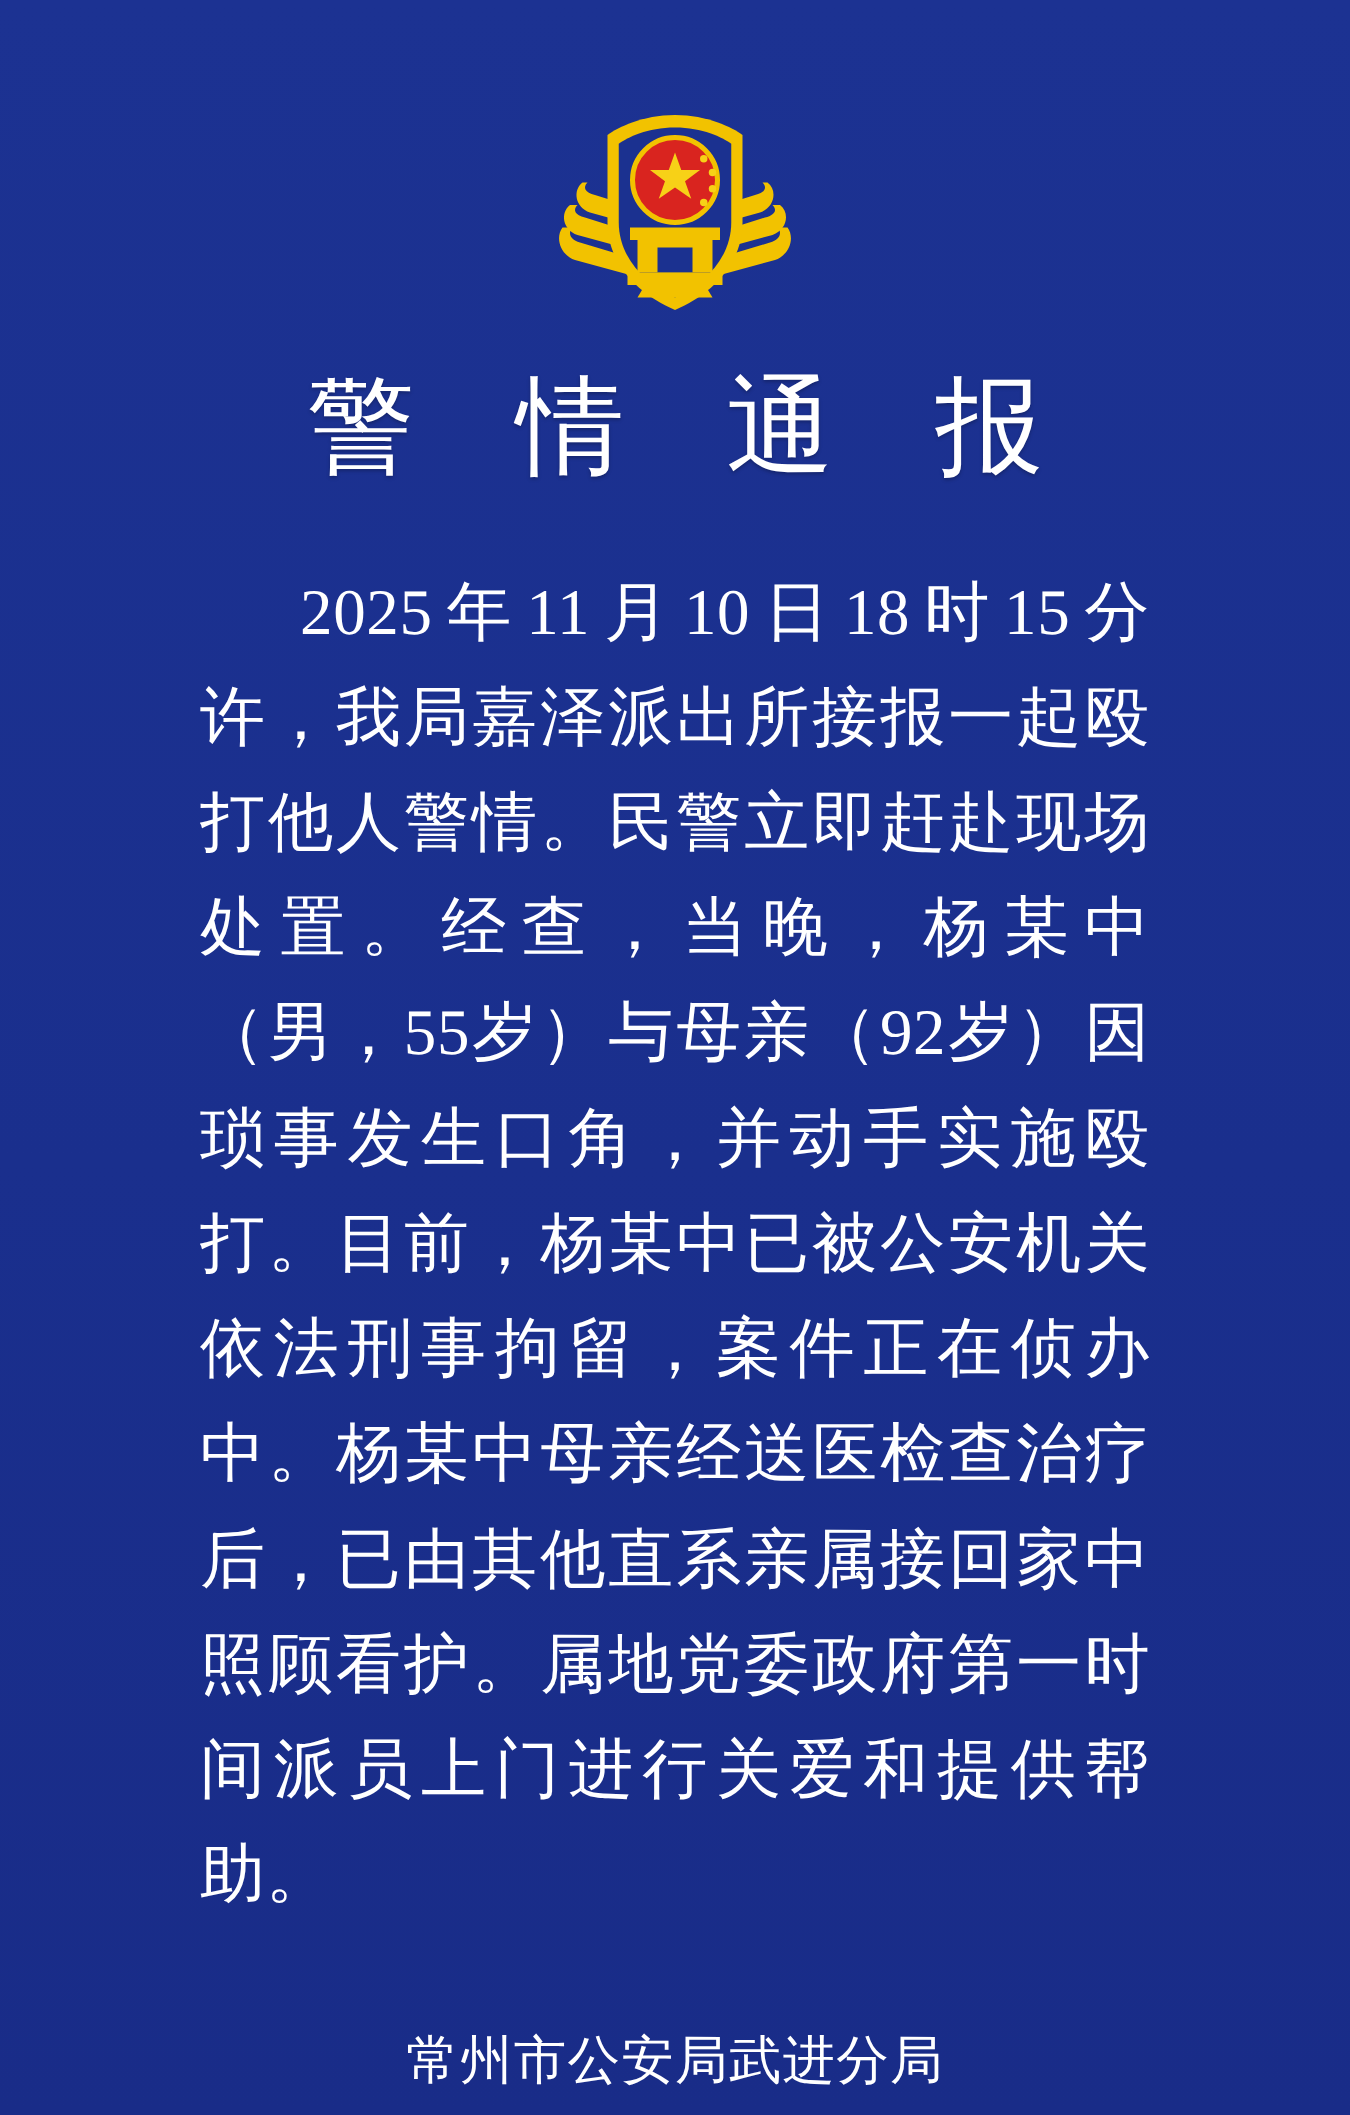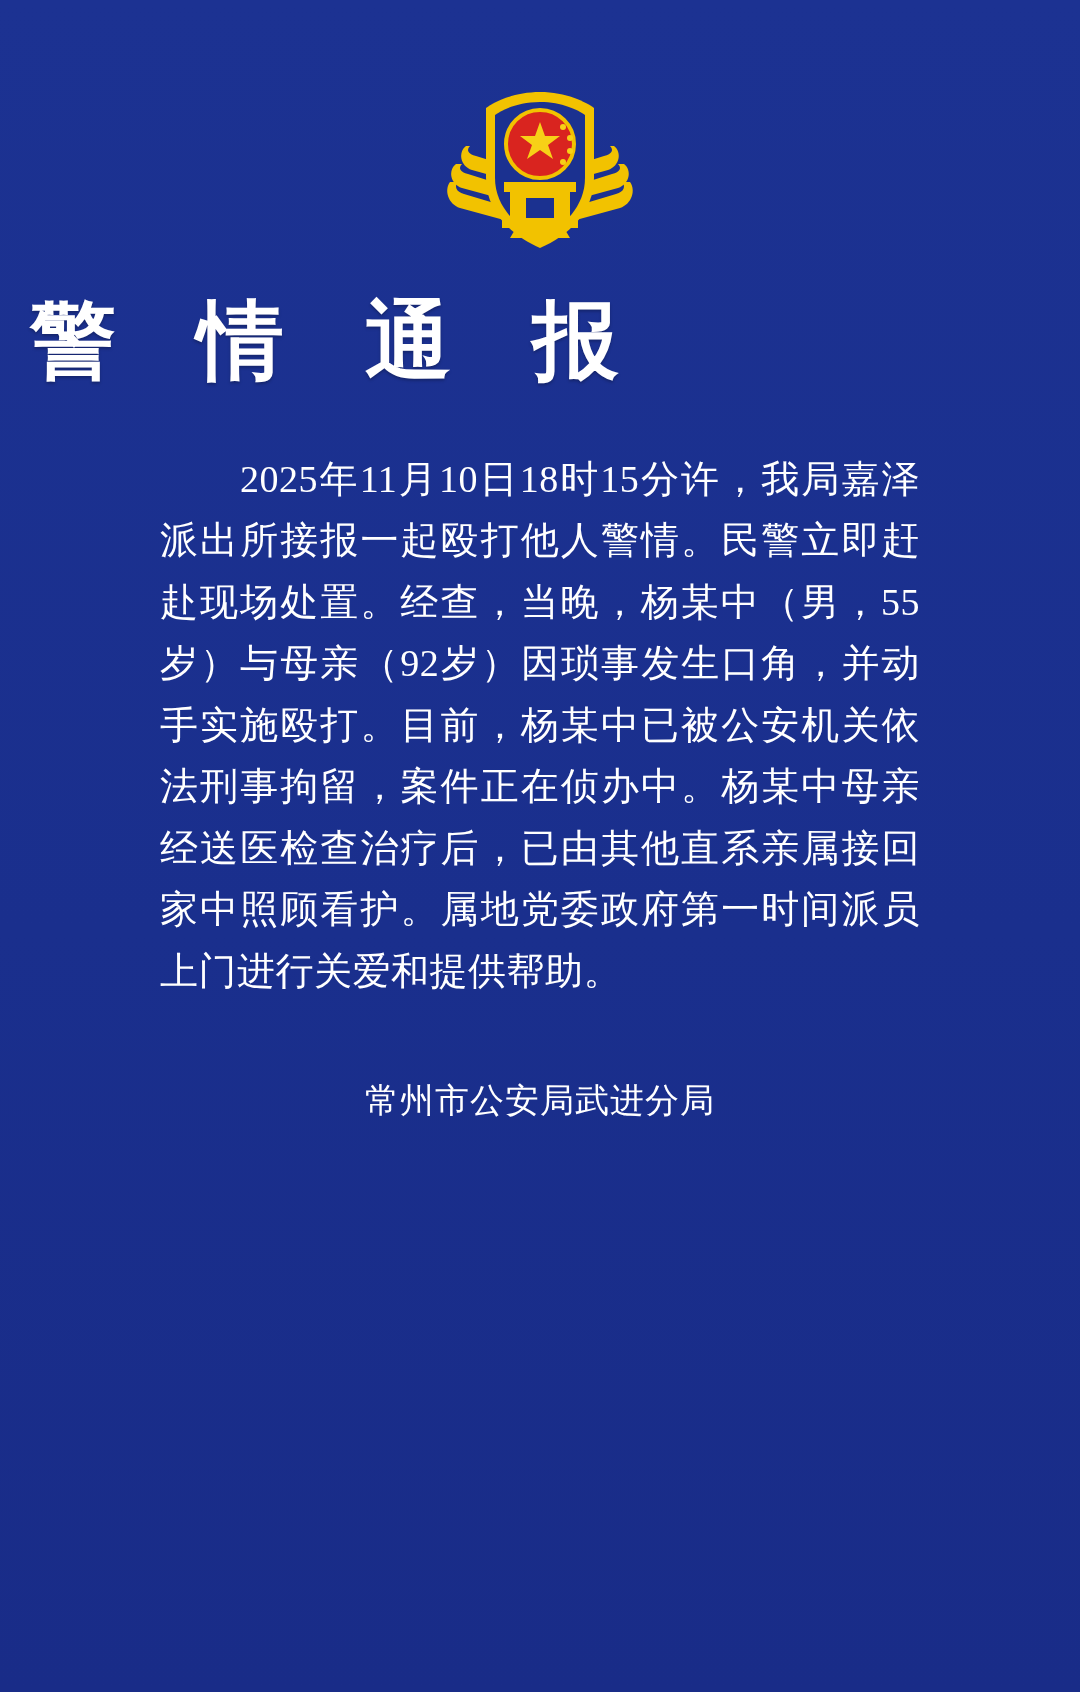--- a/index.html
+++ b/index.html
@@ -34,49 +34,49 @@
   .emblem {
     width: 196px;
     height: 172px;
     position: relative;
   }
   .emblem svg { display:block; width:100%; height:100%; }
 
   
   .title {
     margin-top: 34px;
-    text-align: left;
+    text-align: center;
     font-size: 86px;
     letter-spacing: 30px;
     text-indent: 30px;
-    font-weight: 700;
+    font-weight: 400;
     font-family: "Liberation Serif", "DejaVu Serif", serif;
     line-height: 1.15;
     text-shadow: 0 2px 3px rgba(0,0,0,0.25);
   }
 
   
   .body-text {
     margin: 28px auto 0 auto;
     width: 760px;
-    font-size: 38px;
+    font-size: 52px;
     line-height: 1.62;
     text-align: justify;
     text-justify: inter-ideograph;
     text-indent: 80px;
     font-family: "Liberation Serif", "DejaVu Serif", serif;
     letter-spacing: 0.5px;
   }
 
   
   .sign-block {
     margin: 72px auto 0 auto;
     width: 760px;
     text-align: center;
-    font-size: 34px;
+    font-size: 42px;
     line-height: 1.6;
     font-family: "Liberation Serif", "DejaVu Serif", serif;
   }
   .sign-org { letter-spacing: 1px; }
   .sign-date { margin-top: 12px; letter-spacing: 1px; }
 </style>
 </head>
 <body>
 
 <div class="poster">

